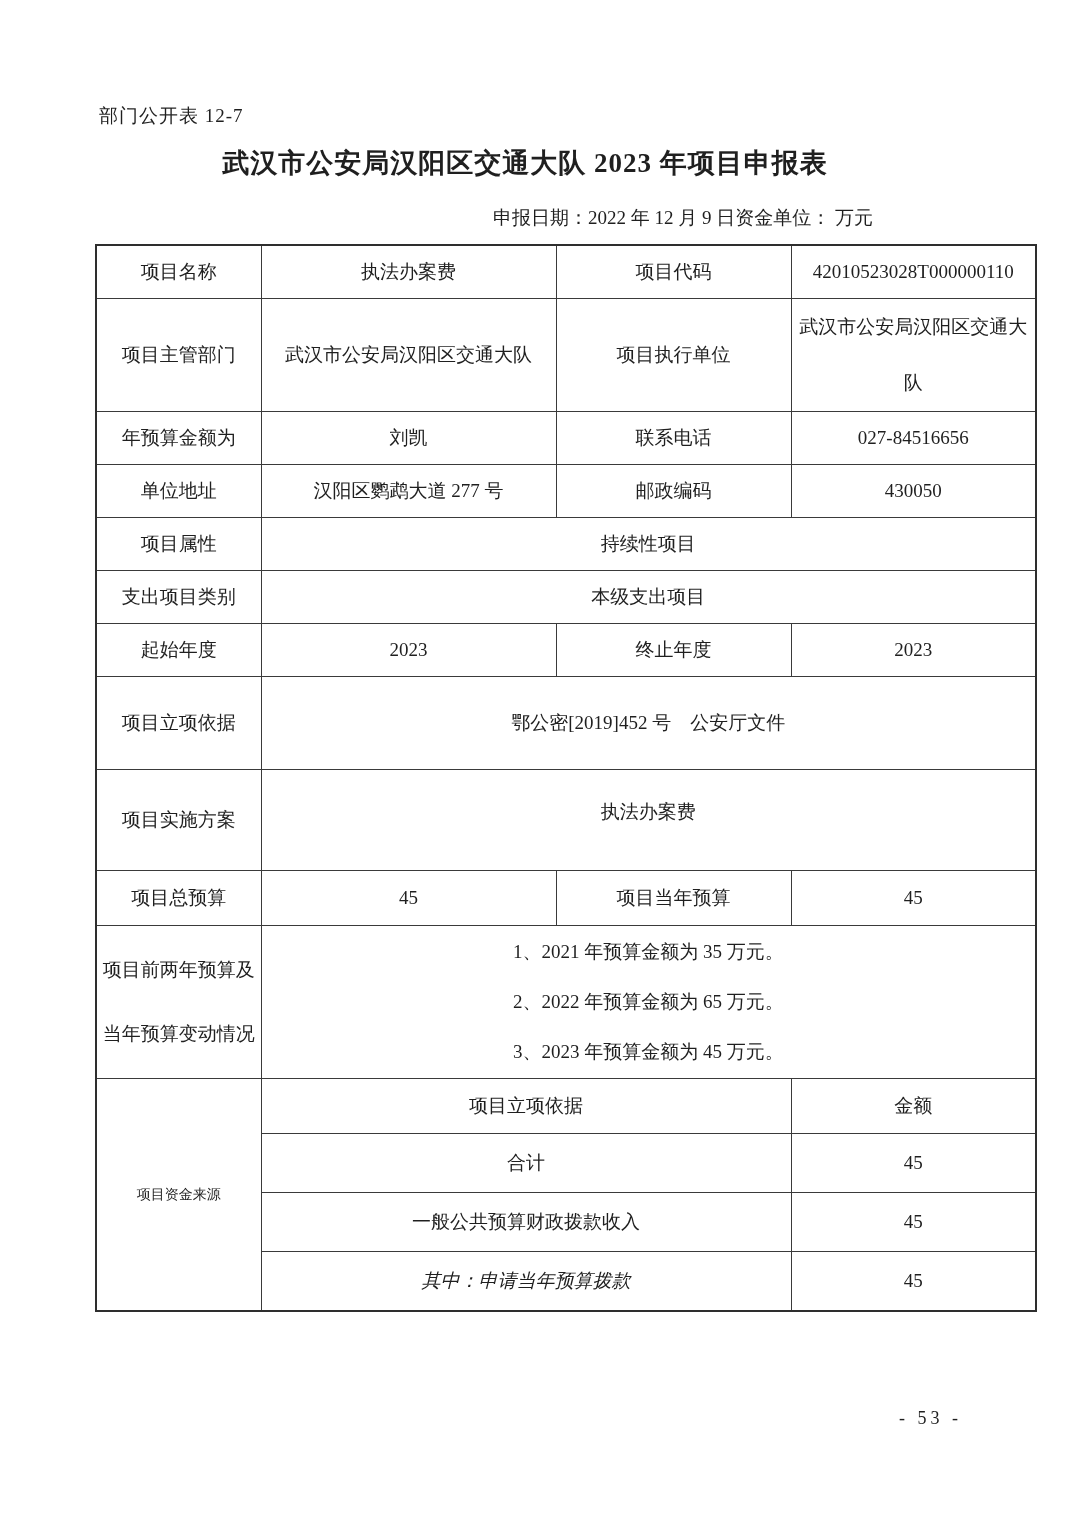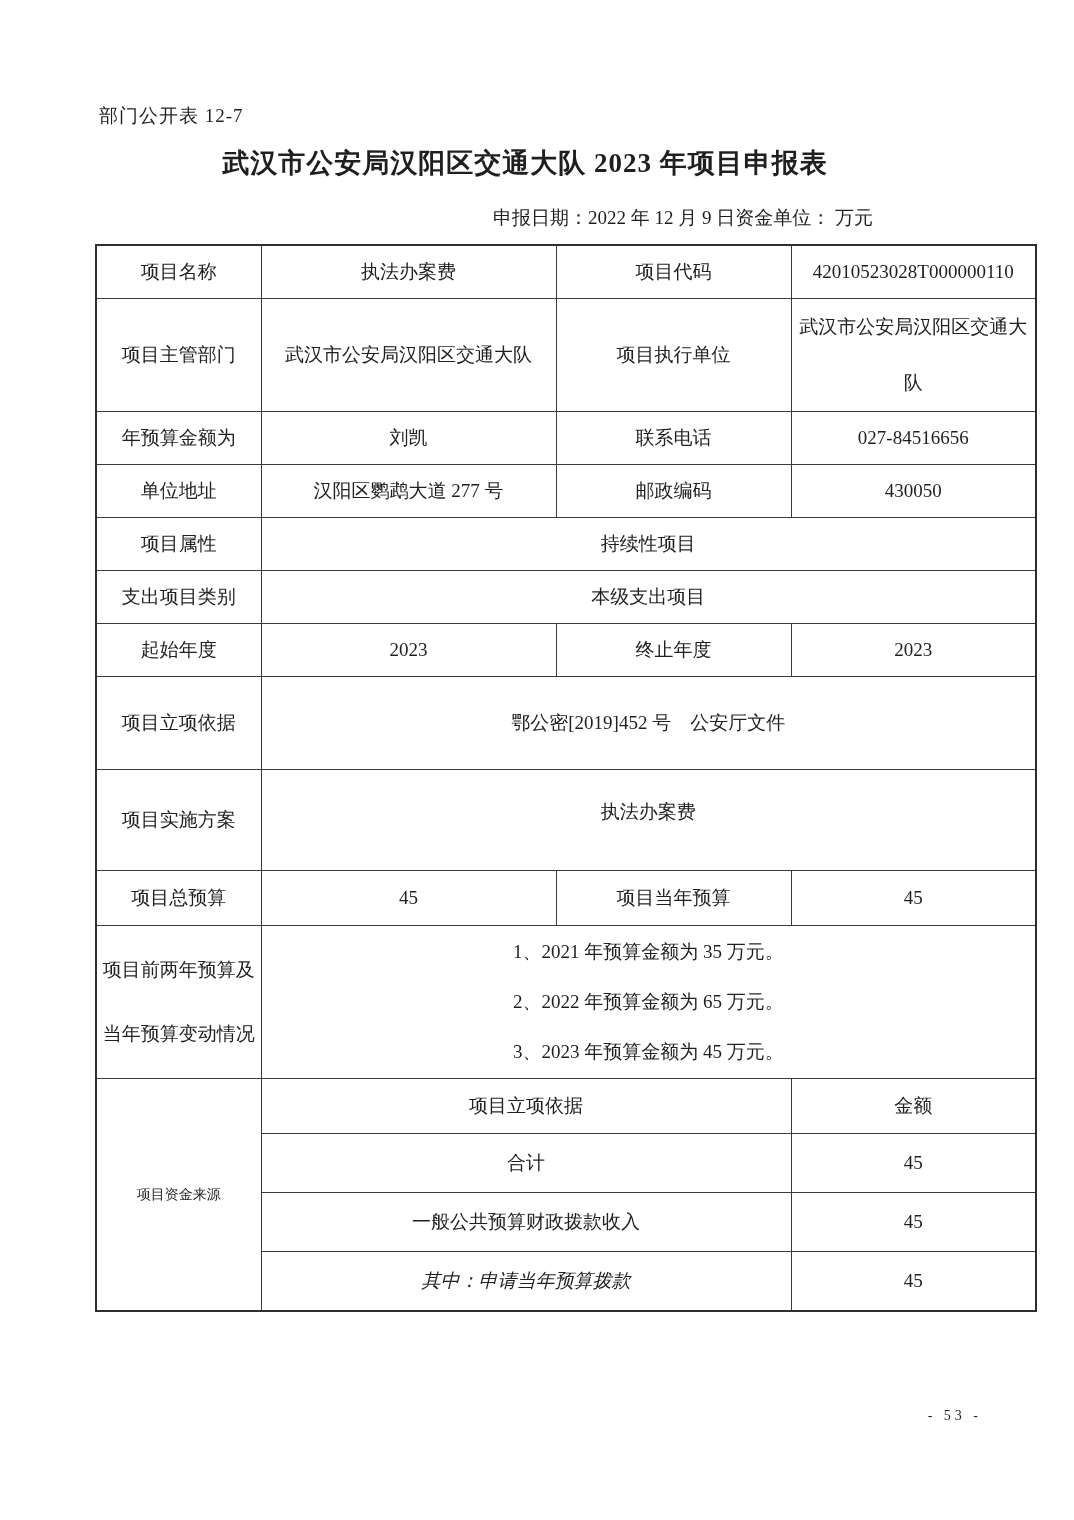--- a/index.html
+++ b/index.html
@@ -75,22 +75,22 @@
     white-space: normal;
   }
   td.bottom {
     vertical-align: bottom;
   }
   td.bottom .inner { padding-bottom: 16px; }
   .hist-line { line-height: 50px; }
   .page-number {
     position: absolute;
     top: 1408px;
-    right: 92px;
-    font-size: 14px;
+    right: 112px;
+    font-size: 18px;
     letter-spacing: 4px;
     text-align: center;
   }
 </style>
 </head>
 <body>
 
 <div class="content">
 
   <div class="doc-label">部门公开表 12-7</div>

